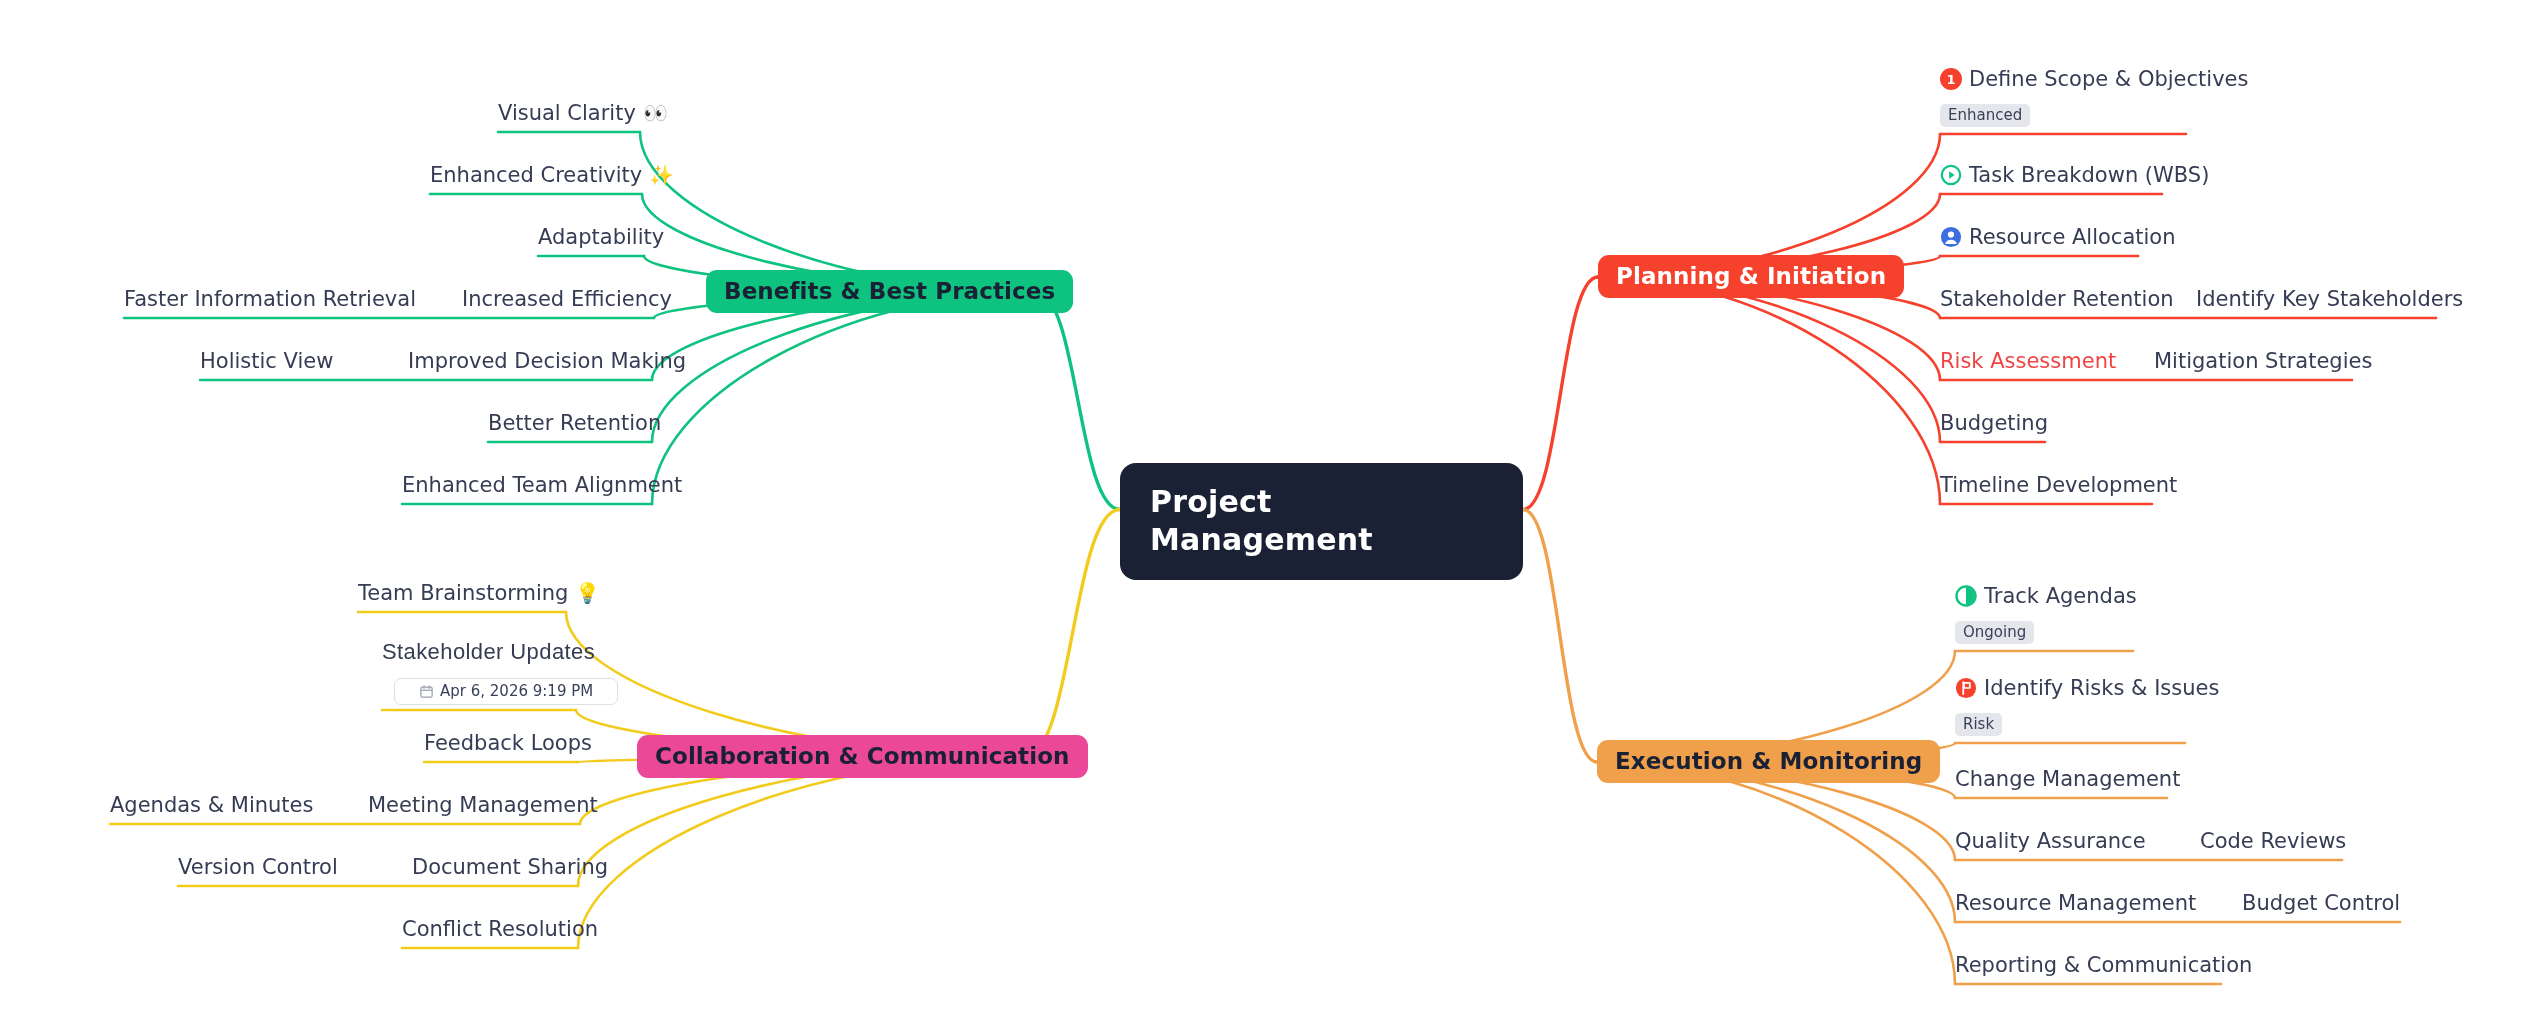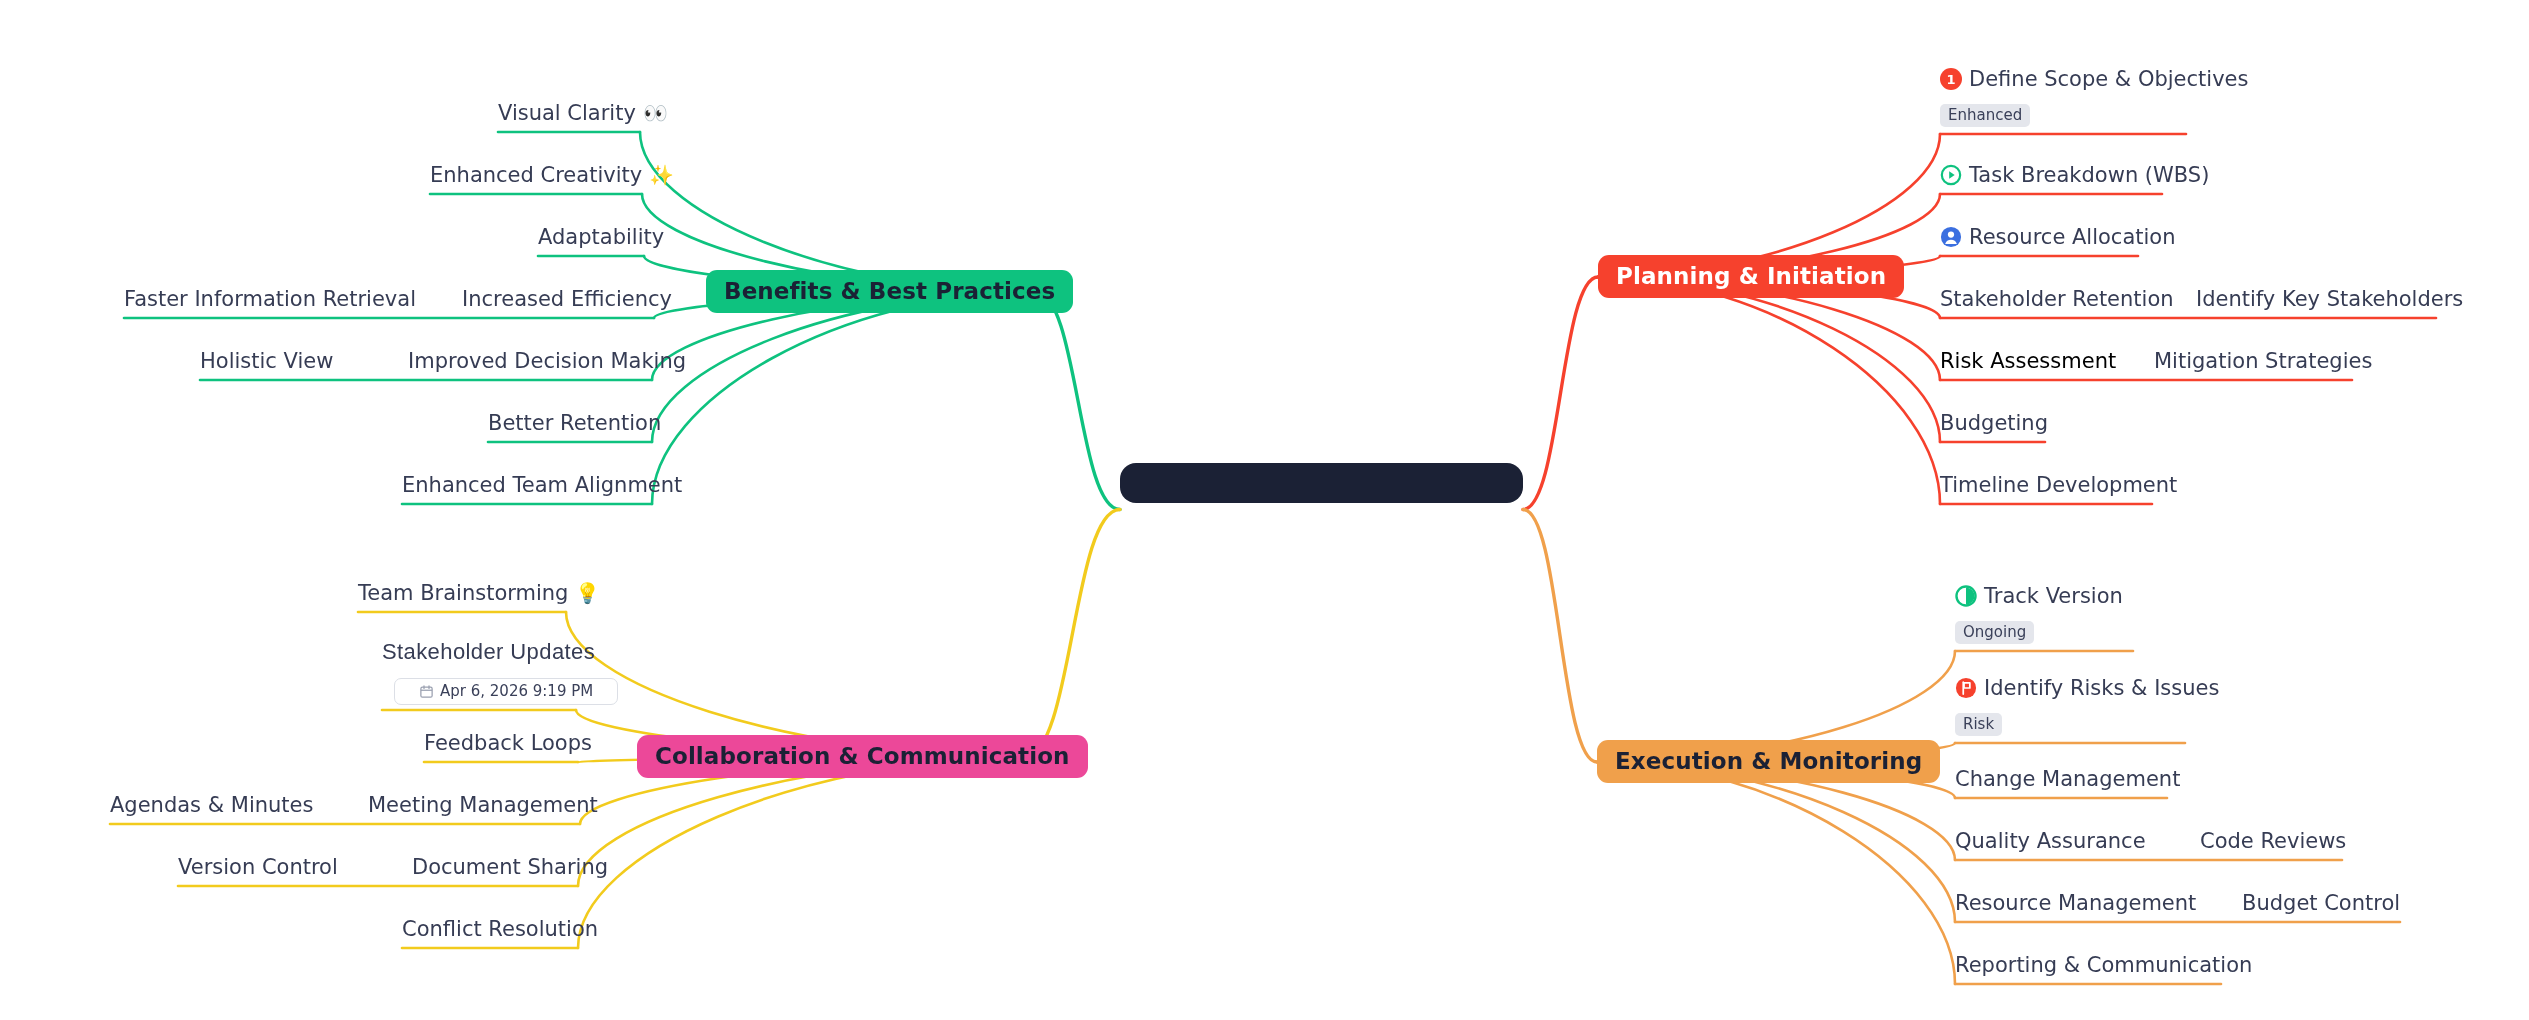--- a/index.html
+++ b/index.html
@@ -112,20 +112,21 @@
         <path d="M 1955 860 L 2342 860" stroke="#f0a04b" stroke-width="2.6" fill="none"></path>
         <path d="M 1597 762 C 1776 762, 1955 811, 1955 860" stroke="#f0a04b" stroke-width="2.6" fill="none"></path>
         <path d="M 1955 922 L 2400 922" stroke="#f0a04b" stroke-width="2.6" fill="none"></path>
         <path d="M 1597 762 C 1776 762, 1955 842, 1955 922" stroke="#f0a04b" stroke-width="2.6" fill="none"></path>
         <path d="M 1955 984 L 2221 984" stroke="#f0a04b" stroke-width="2.6" fill="none"></path>
         <path d="M 1597 762 C 1776 762, 1955 873, 1955 984" stroke="#f0a04b" stroke-width="2.6" fill="none"></path>
       </g>
   </svg>
   <div id="nodes">
       <div class="node root" style="left: 1120px; top: 463px; width: 343px;">
+        <div>Project Management</div>
       </div>
       <div class="node pill dark-text" style="left: 706px; top: 270px; background: rgb(14, 194, 127);"><span>Benefits &amp; Best Practices</span></div>
       <div class="node leaf" style="left: 498px; top: 100px; color: rgb(54, 60, 84); justify-content: flex-end;">
         <span>Visual Clarity</span>
         <span class="emoji">👀</span>
       </div>
       <div class="node leaf" style="left: 430px; top: 162px; color: rgb(54, 60, 84);">
         <span>Enhanced Creativity</span>
         <span class="emoji">✨</span>
       </div>
@@ -170,21 +171,21 @@
             <path d="M5.6 19.6a6.8 6.8 0 0 1 12.8 0z" fill="#fff"></path>
           </svg></span>
         <span>Resource Allocation</span>
       </div>
       <div class="node leaf" style="left: 1940px; top: 286px; color: rgb(54, 60, 84);">
         <span>Stakeholder Retention</span>
       </div>
       <div class="node leaf" style="left: 2196px; top: 286px; color: rgb(54, 60, 84);">
         <span>Identify Key Stakeholders</span>
       </div>
-      <div class="node leaf" style="left: 1940px; top: 348px; color: #000000;">
+      <div class="node leaf" style="left: 1940px; top: 348px; color: #ef4444;">
         <span>Risk Assessment</span>
       </div>
       <div class="node leaf" style="left: 2154px; top: 348px; color: rgb(54, 60, 84);">
         <span>Mitigation Strategies</span>
       </div>
       <div class="node leaf" style="left: 1940px; top: 410px; color: rgb(54, 60, 84);">
         <span>Budgeting</span>
       </div>
       <div class="node leaf" style="left: 1940px; top: 472px; color: rgb(54, 60, 84);">
         <span>Timeline Development</span>
@@ -222,21 +223,21 @@
       </div>
       <div class="node leaf" style="left: 402px; top: 916px; color: rgb(54, 60, 84);">
         <span>Conflict Resolution</span>
       </div>
       <div class="node pill dark-text" style="left: 1597px; top: 740px; background: rgb(240, 160, 75);"><span>Execution &amp; Monitoring</span></div>
       <div class="node leaf" style="left: 1955px; top: 583px; color: rgb(54, 60, 84);">
         <span class="ico"><svg viewBox="0 0 24 24" width="22" height="22">
             <circle cx="12" cy="12" r="10.4" fill="none" stroke="#0ec27f" stroke-width="2.6"></circle>
             <path d="M12 2.6A9.4 9.4 0 0 1 12 21.4z" fill="#0ec27f"></path>
           </svg></span>
-        <span>Track Version</span>
+        <span>Track Agendas</span>
       </div>
       <div class="node" style="left: 1955px; top: 621px;"><span class="tag">Ongoing</span></div>
       <div class="node leaf" style="left: 1955px; top: 675px; color: rgb(54, 60, 84);">
         <span class="ico"><svg viewBox="0 0 24 24" width="22" height="22">
             <circle cx="12" cy="12" r="11" fill="#f6412d"></circle>
             <path d="M9 5.6v13" stroke="#fff" stroke-width="1.9" stroke-linecap="round"></path>
             <path d="M9.8 6.4h6.4v5.6H9.8z" fill="none" stroke="#fff" stroke-width="1.9" stroke-linejoin="round"></path>
           </svg></span>
         <span>Identify Risks &amp; Issues</span>
       </div>

